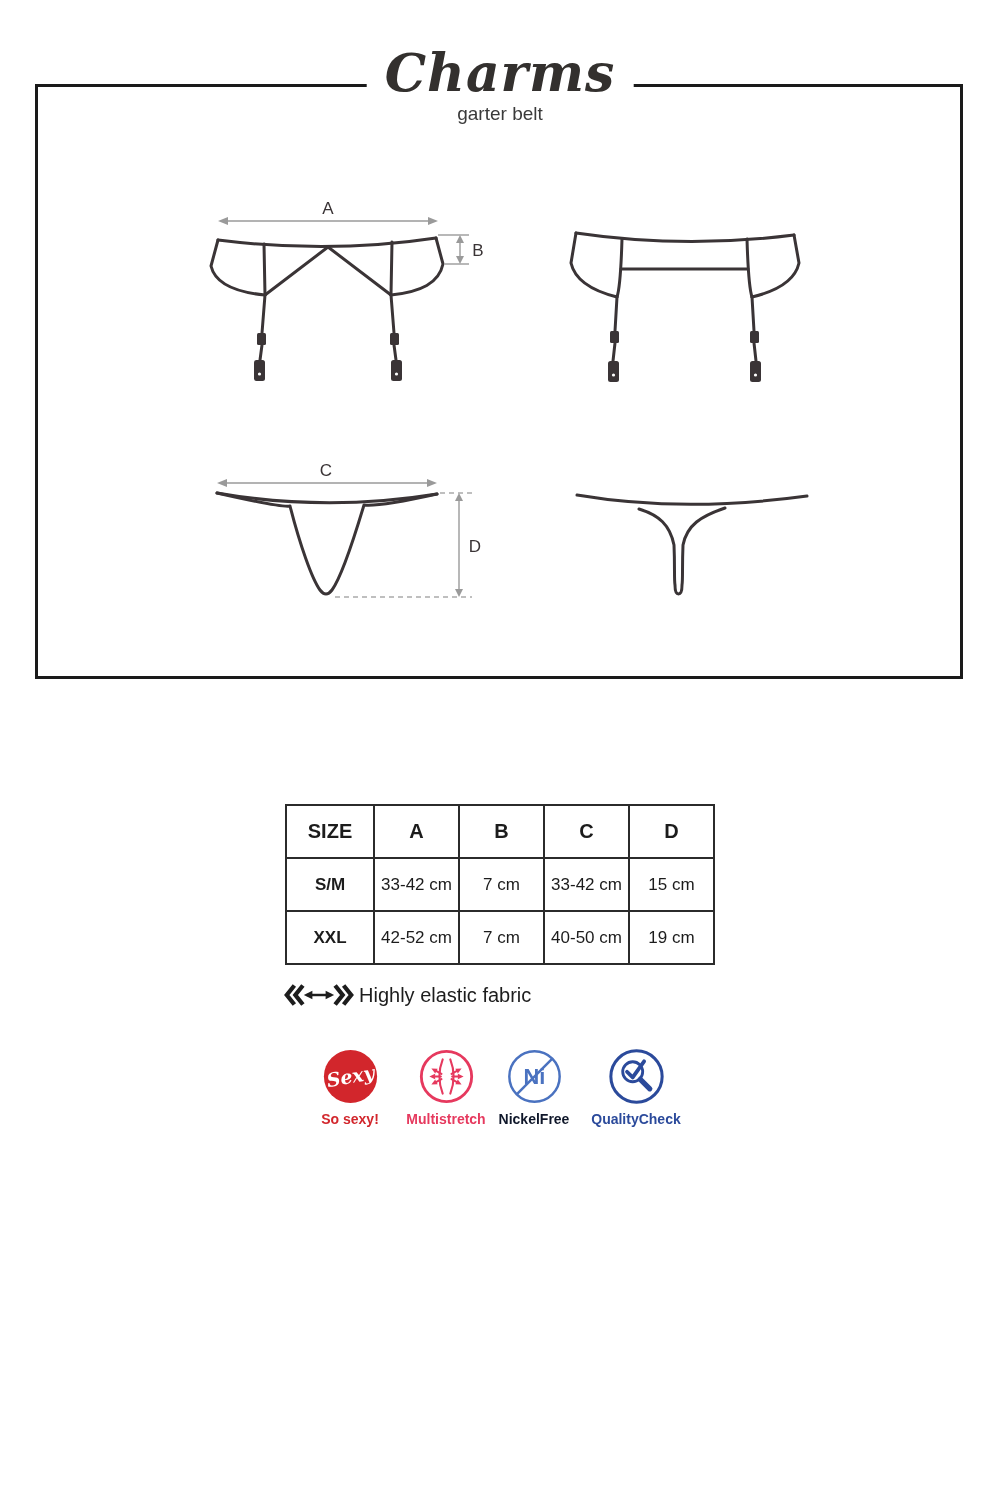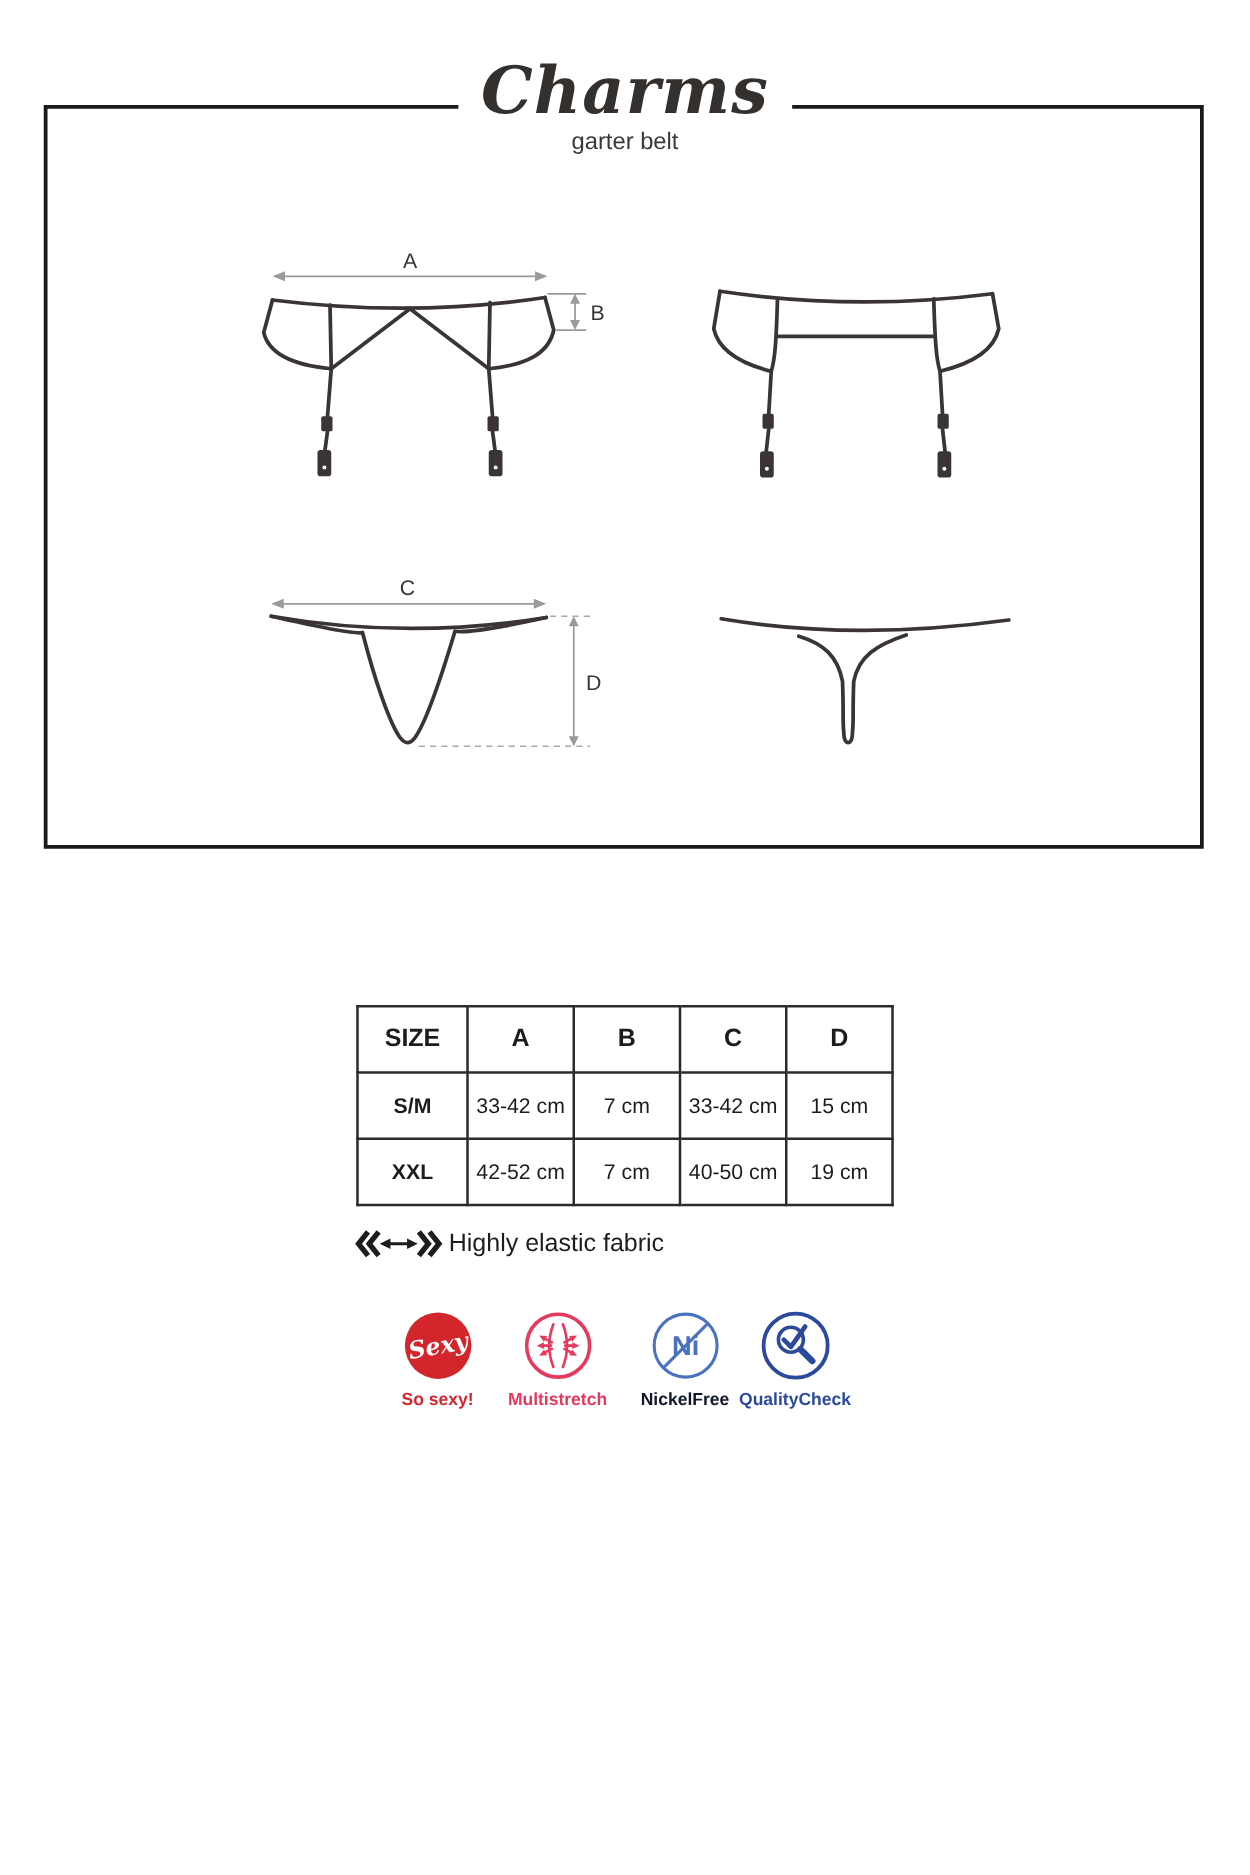--- a/index.html
+++ b/index.html
@@ -37,21 +37,21 @@
               vertical-align:middle;padding:0;height:51px;font-size:17px;color:#1c1c1c;}
   .size-table th{font-size:20px;font-weight:700;}
   .size-table td.rowlab{font-weight:700;}
 
   
   .elastic{position:absolute;left:283px;top:982px;display:flex;align-items:center;gap:4px;}
   .elastic-text{font-size:20px;font-weight:500;color:#1d1d1d;}
 
   
   .badge{position:absolute;width:116px;text-align:center;top:1048px;}
-  .b1{left:292px;} .b2{left:388px;} .b3{left:490px;} .b4{left:578px;text-align:center;}
+  .b1{left:292px;} .b2{left:388px;} .b3{left:476px;} .b4{left:578px;text-align:center;}
   .badge-circle{width:57px;height:57px;margin:0 auto;display:block;}
   .badge-label{margin-top:6px;font-size:14px;font-weight:700;white-space:nowrap;}
   .b1 .badge-label{color:#d2262c;}
   .b2 .badge-label{color:#e6395e;}
   .b3 .badge-label{color:#0f172a;}
   .b4 .badge-label{color:#2b4a9b;}
   .sexy-script{font-family:"DejaVu Serif",serif;font-style:italic;font-weight:700;}
 </style>
 </head>
 <body>

